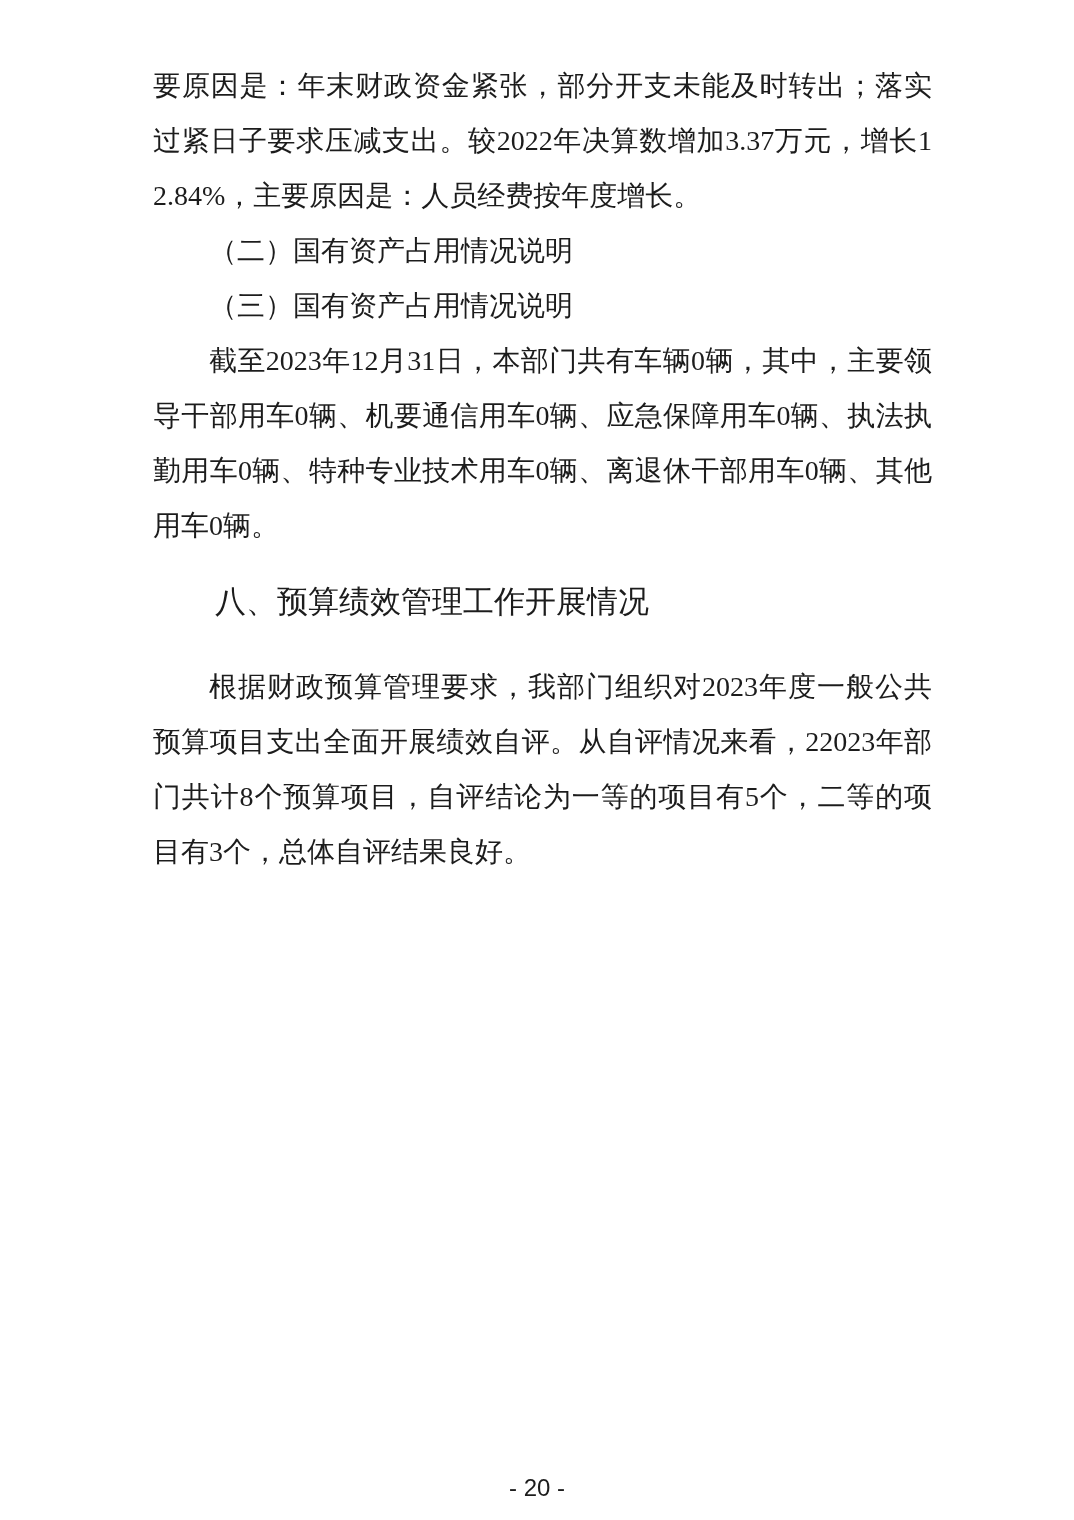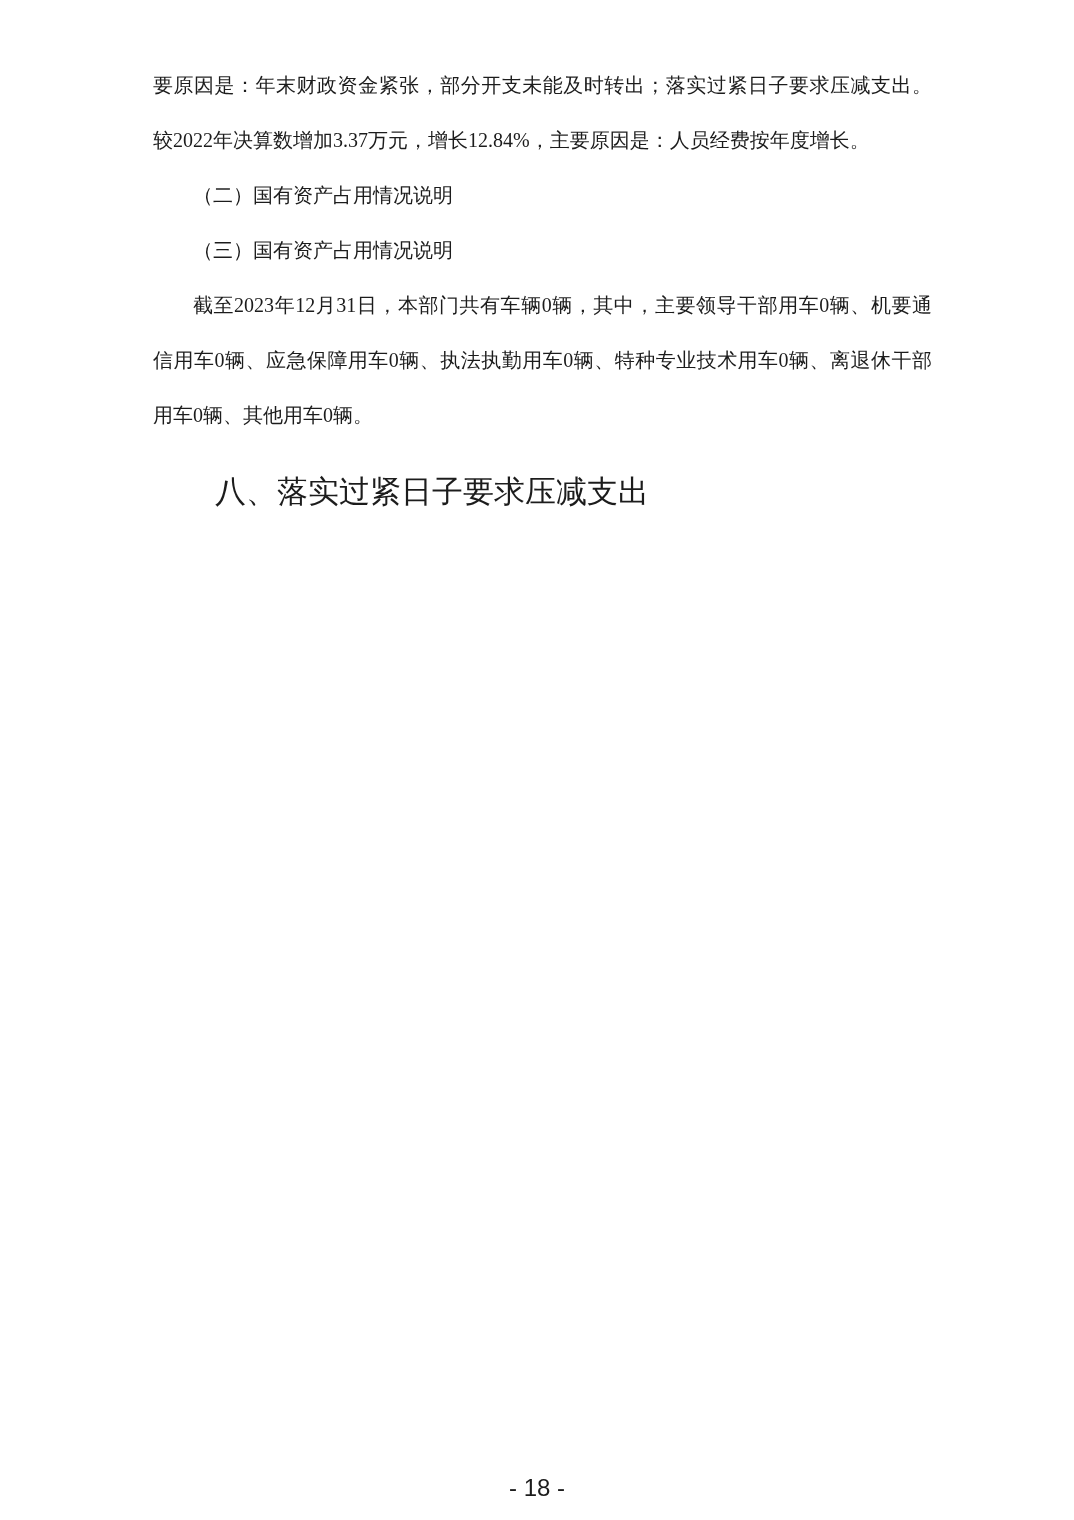--- a/index.html
+++ b/index.html
@@ -17,21 +17,21 @@
     font-family: "Liberation Serif", "DejaVu Serif", serif;
     overflow: hidden;
     box-sizing: border-box;
   }
   .doc-content {
     box-sizing: border-box;
     padding: 58px 142px 0 153px; 
   }
   .doc-content p, .doc-content h2, .doc-content h3 {
     margin: 0;
-    font-size: 20px;
+    font-size: 28px;
     line-height: 55px;
     font-weight: normal;
     text-align: justify;
     letter-spacing: 0px;
     word-break: break-all;
   }
   
   .p-noindent { text-indent: 0; }
   
   .p-indent { text-indent: 2em; }
@@ -66,16 +66,17 @@
 </head>
 <body>
 
 <div class="page">
   <main class="doc-content" id="doc-content">
 
   <p class="p-noindent">要原因是：年末财政资金紧张，部分开支未能及时转出；落实过紧日子要求压减支出。较2022年决算数增加3.37万元，增长12.84%，主要原因是：人员经费按年度增长。</p>
       <h3 class="h-sub">（二）国有资产占用情况说明</h3>
       <h3 class="h-sub">（三）国有资产占用情况说明</h3>
       <p class="p-indent">截至2023年12月31日，本部门共有车辆0辆，其中，主要领导干部用车0辆、机要通信用车0辆、应急保障用车0辆、执法执勤用车0辆、特种专业技术用车0辆、离退休干部用车0辆、其他用车0辆。</p>
-      <h2 class="h-num">八、落实过紧日子要求压减支出</h2>
+      <h2 class="h-num">八、预算绩效管理工作开展情况</h2>
+      <p class="p-indent">根据财政预算管理要求，我部门组织对2023年度一般公共预算项目支出全面开展绩效自评。从自评情况来看，22023年部门共计8个预算项目，自评结论为一等的项目有5个，二等的项目有3个，总体自评结果良好。</p>
     </main>
-  <div class="page-footer">- 18 -</div>
+  <div class="page-footer">- 20 -</div>
 </div>
 
 </body></html>

